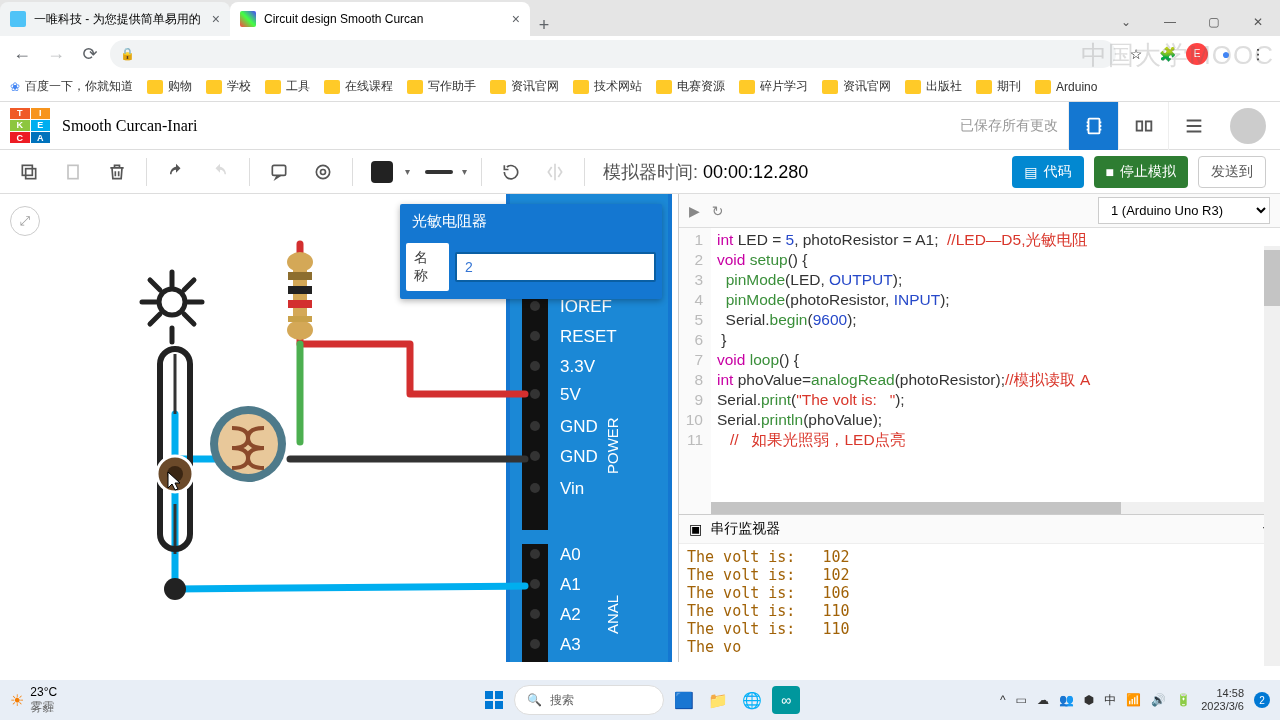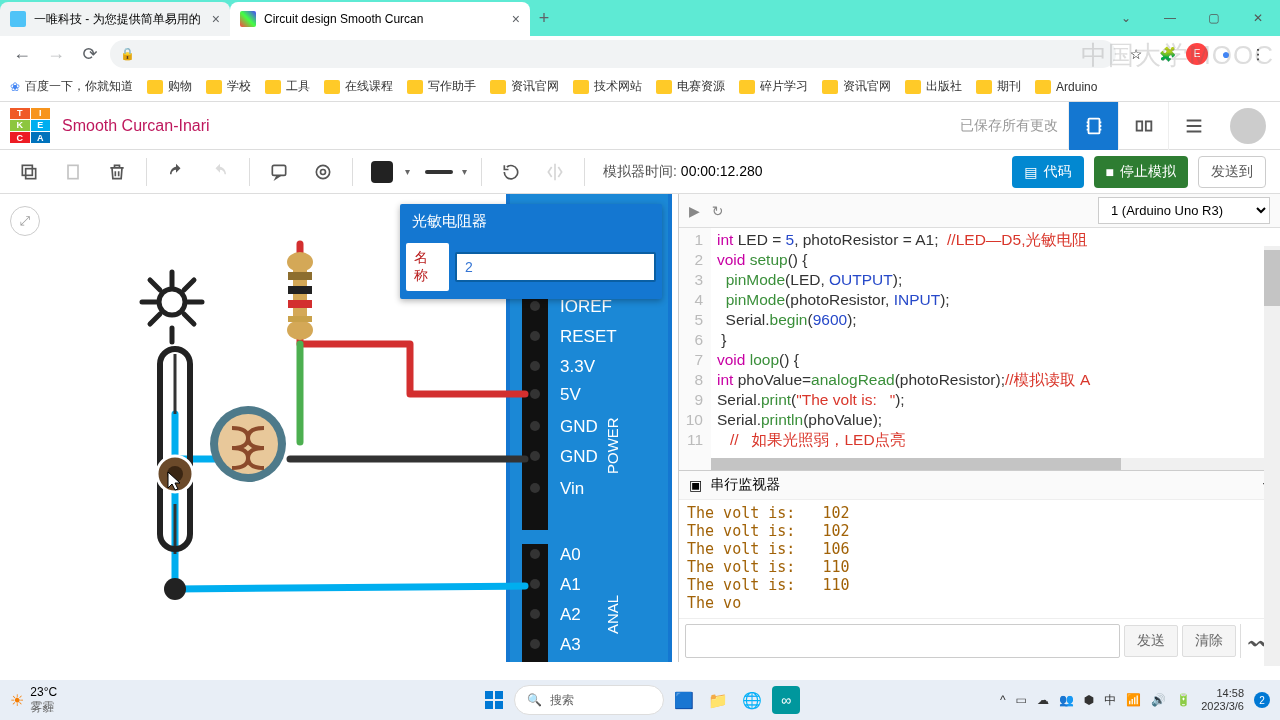--- a/index.html
+++ b/index.html
@@ -1,17 +1,17 @@
 <!DOCTYPE html>
 <html><head>
 <meta charset="utf-8">
 <style>
 * { margin:0; padding:0; box-sizing:border-box; font-family:"Segoe UI",Arial,sans-serif; }
 body { width:1280px; height:720px; overflow:hidden; background:#fff; position:relative; }
-.titlebar { height:36px; background:#5eead4; display:flex; align-items:center; }
+.titlebar { height:36px; background:#e5e5e5; display:flex; align-items:flex-end; }
 .tab { height:34px; display:flex; align-items:center; padding:0 10px; font-size:12px; border-radius:8px 8px 0 0; margin-top:2px; position:relative; }
 .tab.inactive { background:#f1f3f4; width:230px; }
 .tab.active { background:#fff; width:300px; }
 .tab .favicon { width:16px; height:16px; margin-right:8px; border-radius:2px; }
 .tab .close { margin-left:auto; color:#5f6368; font-size:14px; }
 .newtab { width:28px; text-align:center; font-size:18px; color:#5f6368; }
 .winbtns { margin-left:auto; display:flex; }
 .winbtn { width:44px; height:28px; display:flex; align-items:center; justify-content:center; color:#555; font-size:12px; }
 .addrbar { height:36px; display:flex; align-items:center; padding:0 8px; gap:6px; background:#fff; border-bottom:1px solid transparent; }
 .navbtn { width:28px; height:28px; display:flex; align-items:center; justify-content:center; color:#5f6368; border-radius:50%; font-size:18px; }
@@ -19,45 +19,45 @@
 .urlbox .lock { color:#5f6368; font-size:12px; }
 .addr-right { display:flex; gap:4px; align-items:center; }
 .ext-icon { width:28px; height:28px; display:flex; align-items:center; justify-content:center; border-radius:4px; font-size:14px; }
 .watermark { position:absolute; right:6px; top:38px; font-size:26px; color:rgba(100,100,100,.22); font-weight:500; letter-spacing:1px; z-index:5; pointer-events:none; }
 .bookbar { height:30px; display:flex; align-items:center; padding:0 10px; gap:14px; font-size:12px; color:#333; border-bottom:1px solid #ddd; }
 .bk { display:flex; align-items:center; gap:5px; cursor:pointer; }
 .bk .fld { width:16px; height:14px; background:#ffca28; border-radius:2px; }
 .tc-header { height:48px; display:flex; align-items:center; padding:0 10px; border-bottom:1px solid #ddd; }
 .tc-logo { width:40px; height:36px; display:grid; grid-template-columns:1fr 1fr; grid-template-rows:1fr 1fr 1fr; gap:1px; margin-right:12px; }
 .tc-logo div { font-size:9px; font-weight:bold; color:#fff; display:flex; align-items:center; justify-content:center; }
-.tc-title { font-size:16px; color:#be185d; }
+.tc-title { font-size:16px; color:#000000;font-family:Liberation Serif, serif; }
 .tc-hr { margin-left:auto; display:flex; align-items:center; gap:0; }
 .tc-saved { color:#999; font-size:14px; margin-right:10px; }
 .tc-viewbtn { width:50px; height:48px; display:flex; align-items:center; justify-content:center; color:#555; font-size:20px; border-left:1px solid #eee; }
 .tc-viewbtn.active { background:#1477d1; color:#fff; }
 .tc-avatar { width:36px; height:36px; border-radius:50%; background:#ccc; margin-left:12px; margin-right:4px; }
 .tc-toolbar { height:44px; display:flex; align-items:center; padding:0 14px; gap:14px; border-bottom:1px solid #ddd; }
 .tb-div { width:1px; height:28px; background:#ddd; }
 .tb-btn { width:30px; height:30px; display:flex; align-items:center; justify-content:center; color:#444; font-size:18px; border-radius:4px; }
 .tb-color { width:22px; height:22px; background:#222; border-radius:4px; }
 .tb-drop { font-size:10px; color:#666; margin-left:-6px; }
-.sim-time { font-size:14px; color:#555; margin-left:4px; }
+.sim-time { font-size:18px; color:#555; margin-left:4px; }
 .sim-time b { color:#000; font-weight:normal; }
 .tb-right { margin-left:auto; display:flex; gap:10px; }
 .btn { height:32px; padding:0 12px; border-radius:4px; display:flex; align-items:center; gap:6px; font-size:14px; cursor:pointer; }
 .btn.code { background:#0288d1; color:#fff; }
 .btn.stop { background:#2e7d32; color:#fff; }
 .btn.send { background:#fff; color:#555; border:1px solid #ccc; }
 .workspace { display:flex; height:468px; }
 .canvas { width:678px; position:relative; background:#fff; overflow:hidden; }
 .fit-icon { position:absolute; left:10px; top:12px; width:30px; height:30px; border:1px solid #ccc; border-radius:50%; display:flex; align-items:center; justify-content:center; color:#999; font-size:13px; }
 .popup { position:absolute; left:400px; top:10px; width:262px; background:#1477d1; border-radius:2px; box-shadow:0 2px 6px rgba(0,0,0,.3); z-index:20; }
 .popup-title { color:#fff; font-size:15px; padding:8px 12px; }
 .popup-row { display:flex; align-items:center; padding:4px 6px 8px; gap:6px; }
-.popup-label { background:#fff; color:#b91c1c; font-size:14px; padding:6px 8px; border-radius:2px; }
+.popup-label { background:#fff; color:#404040; font-size:14px; padding:6px 8px; border-radius:2px; }
 .popup-input { flex:1; background:#fff; border:2px solid #0a5fa3; padding:5px 8px; font-size:14px; border-radius:2px; color:#3575d4; }
 .codepane { flex:1; display:flex; flex-direction:column; border-left:1px solid #ccc; }
 .code-head { height:34px; display:flex; align-items:center; padding:0 10px; gap:12px; border-bottom:1px solid #ddd; background:#fafafa; }
 .code-head .run { color:#888; font-size:14px; }
 .code-head select { margin-left:auto; border:1px solid #ccc; padding:4px 8px; font-size:13px; background:#fff; width:172px; }
 .editor { flex:1; display:flex; font-family:"Consolas",monospace; font-size:15.5px; line-height:20px; overflow:hidden; background:#fff; position:relative; }
 .gutter { width:32px; text-align:right; padding:2px 8px 0 0; color:#bbb; background:#fafafa; user-select:none; }
 .codetext { flex:1; padding:2px 15px 0 6px; white-space:pre; color:#333; overflow:hidden; }
 .kw { color:#c800a4; } .fn { color:#3a8f3a; } .str { color:#d9362b; } .num { color:#2749c9; } .cmt { color:#d9362b; }
 .scroll-h { position:absolute; bottom:0; left:32px; right:0; height:12px; background:#f0f0f0; }
@@ -400,26 +400,20 @@
       <span>▣</span>
       <span>串行监视器</span>
       <span style="margin-left:auto">▾</span>
     </div>
     <div class="serial-body">The volt is:   102
 The volt is:   102
 The volt is:   106
 The volt is:   110
 The volt is:   110
 The vo</div>
-    <div class="serial-foot">
-      <input style="">
-      <div class="sbtn">发送</div>
-      <div class="sbtn">清除</div>
-      <div class="graph">〰</div>
-    </div>
   </div>
 </div>
 
 <div class="right-scroll">
     <div class="th"></div>
   </div>
 
 <div class="taskbar">
   <div class="weather">
     <span style="color:#f57c00;font-size:16px">☀</span>

